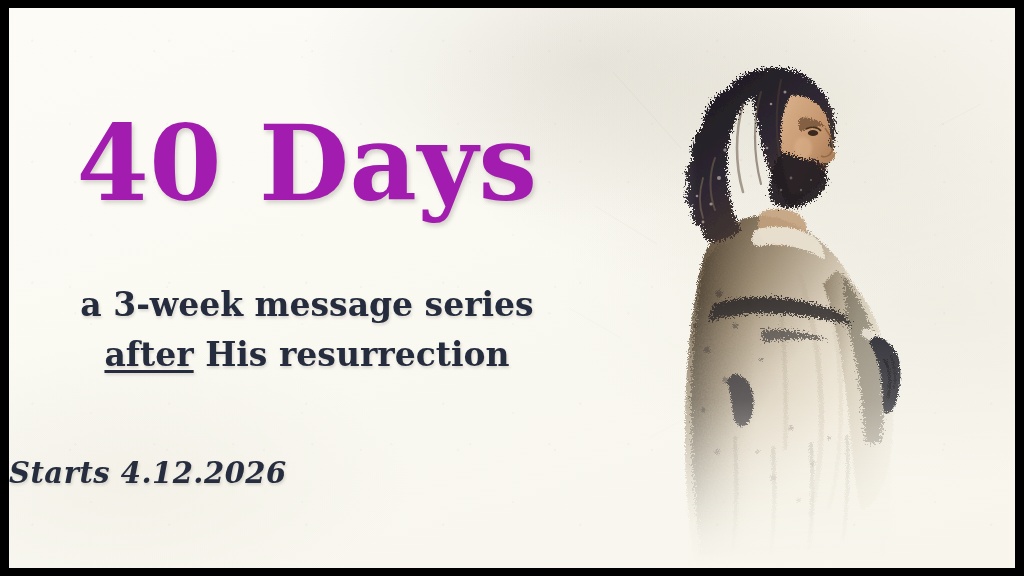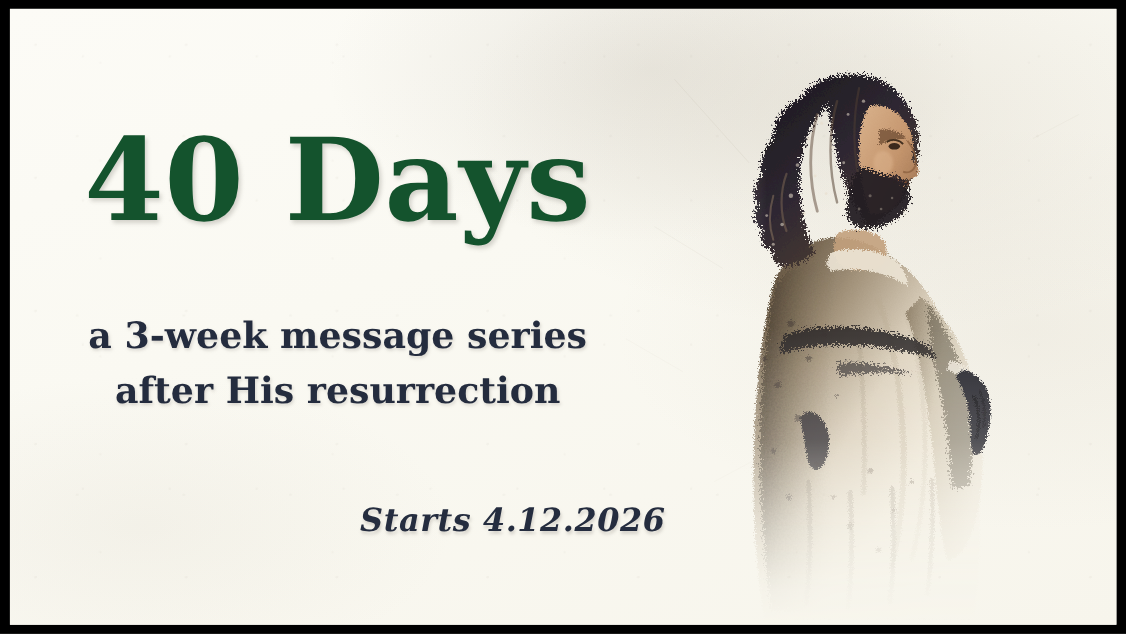--- a/index.html
+++ b/index.html
@@ -90,47 +90,47 @@
     position: absolute;
     left: 0;
     top: 104px;
     width: 596px;
     text-align: center;
     font-family: "DejaVu Serif", "Liberation Serif", serif;
     font-weight: 700;
     font-size: 104px;
     line-height: 1.0;
     letter-spacing: 0.5px;
-    color: #14532d;
+    color: #a21caf;
     text-shadow: 2px 3px 4px rgba(120,115,105,0.30);
     white-space: nowrap;
   }
 
   #subtitle {
     position: absolute;
     left: 0;
     top: 272px;
     width: 596px;
     text-align: center;
     font-family: "DejaVu Serif", "Liberation Serif", serif;
     font-weight: 700;
     font-size: 33px;
     line-height: 1.52;
     color: #242c3e;
     text-shadow: 1px 2px 3px rgba(125,120,110,0.28);
   }
   #subtitle .sub-line { display: block; white-space: nowrap; text-align: center; }
-  #subtitle .u { text-underline-offset: 4px; text-decoration-thickness: 2.5px; }
+  #subtitle .u { text-decoration: underline; text-underline-offset: 4px; text-decoration-thickness: 2.5px; }
 
   #startdate {
     position: absolute;
     left: 0;
     top: 448px;
     width: 596px;
-    text-align: right;
+    text-align: left;
     font-family: "DejaVu Serif", "Liberation Serif", serif;
     font-weight: 700;
     font-style: italic;
     font-size: 29px;
     letter-spacing: 0.5px;
     color: #252d3f;
     text-shadow: 1px 2px 3px rgba(125,120,110,0.28);
     white-space: nowrap;
   }
 </style>

